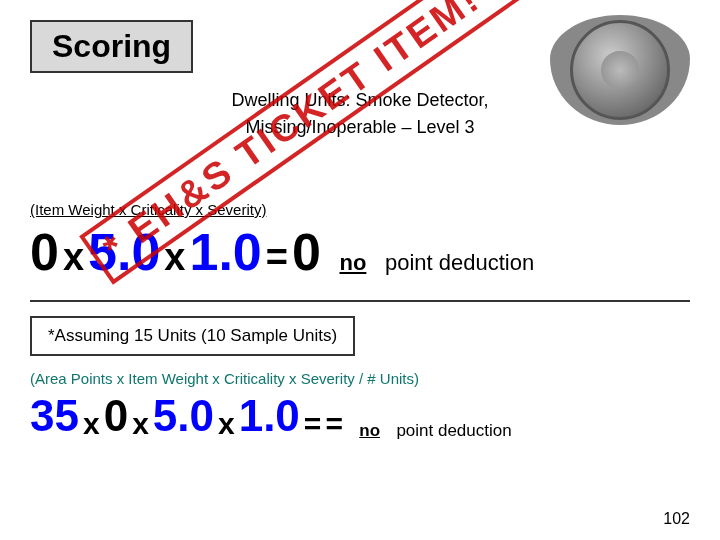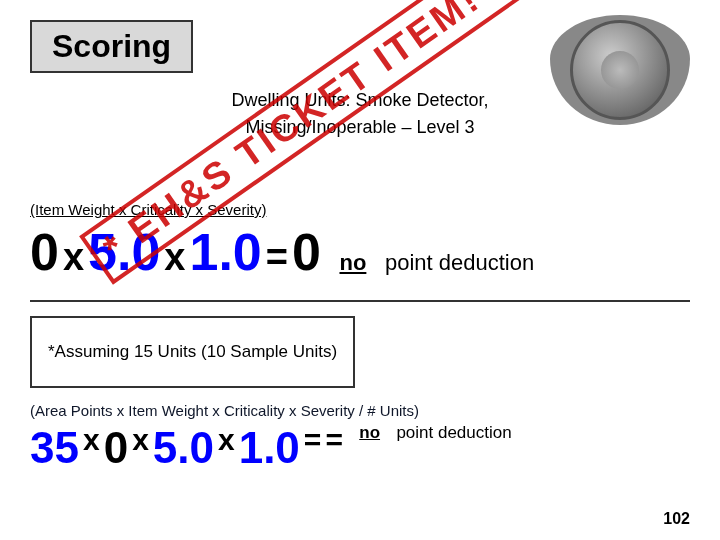--- a/index.html
+++ b/index.html
@@ -133,40 +133,40 @@
 
     .no-link {
       text-decoration: underline;
       font-size: 22px;
       color: #000;
     }
 
     
     .assuming-box {
       border: 2px solid #333;
-      padding: 24px 16px;
+      padding: 8px 16px;
       display: inline-block;
       font-size: 17px;
       color: #000;
       margin-bottom: 14px;
     }
 
     
     .area-label {
       font-size: 15px;
-      color: #0f172a;
+      color: #0f766e;
       margin-bottom: 4px;
     }
 
     .area-formula-row {
       font-size: 30px;
       font-weight: bold;
       color: #000;
       display: flex;
-      align-items: flex-start;
+      align-items: flex-end;
       gap: 4px;
       margin-bottom: 10px;
     }
 
     .area-formula-row .large-num {
       font-size: 44px;
       font-weight: bold;
     }
 
     .area-formula-row .large-num.blue {
@@ -179,21 +179,20 @@
       color: #000;
     }
 
     
     .page-number {
       position: absolute;
       bottom: 12px;
       right: 30px;
       font-size: 16px;
       color: #000;
-      font-weight: bold;
     }
 
     
     .divider {
       border: none;
       border-top: 2px solid #333;
       margin: 10px 0 14px 0;
     }
   </style>
 </head>

